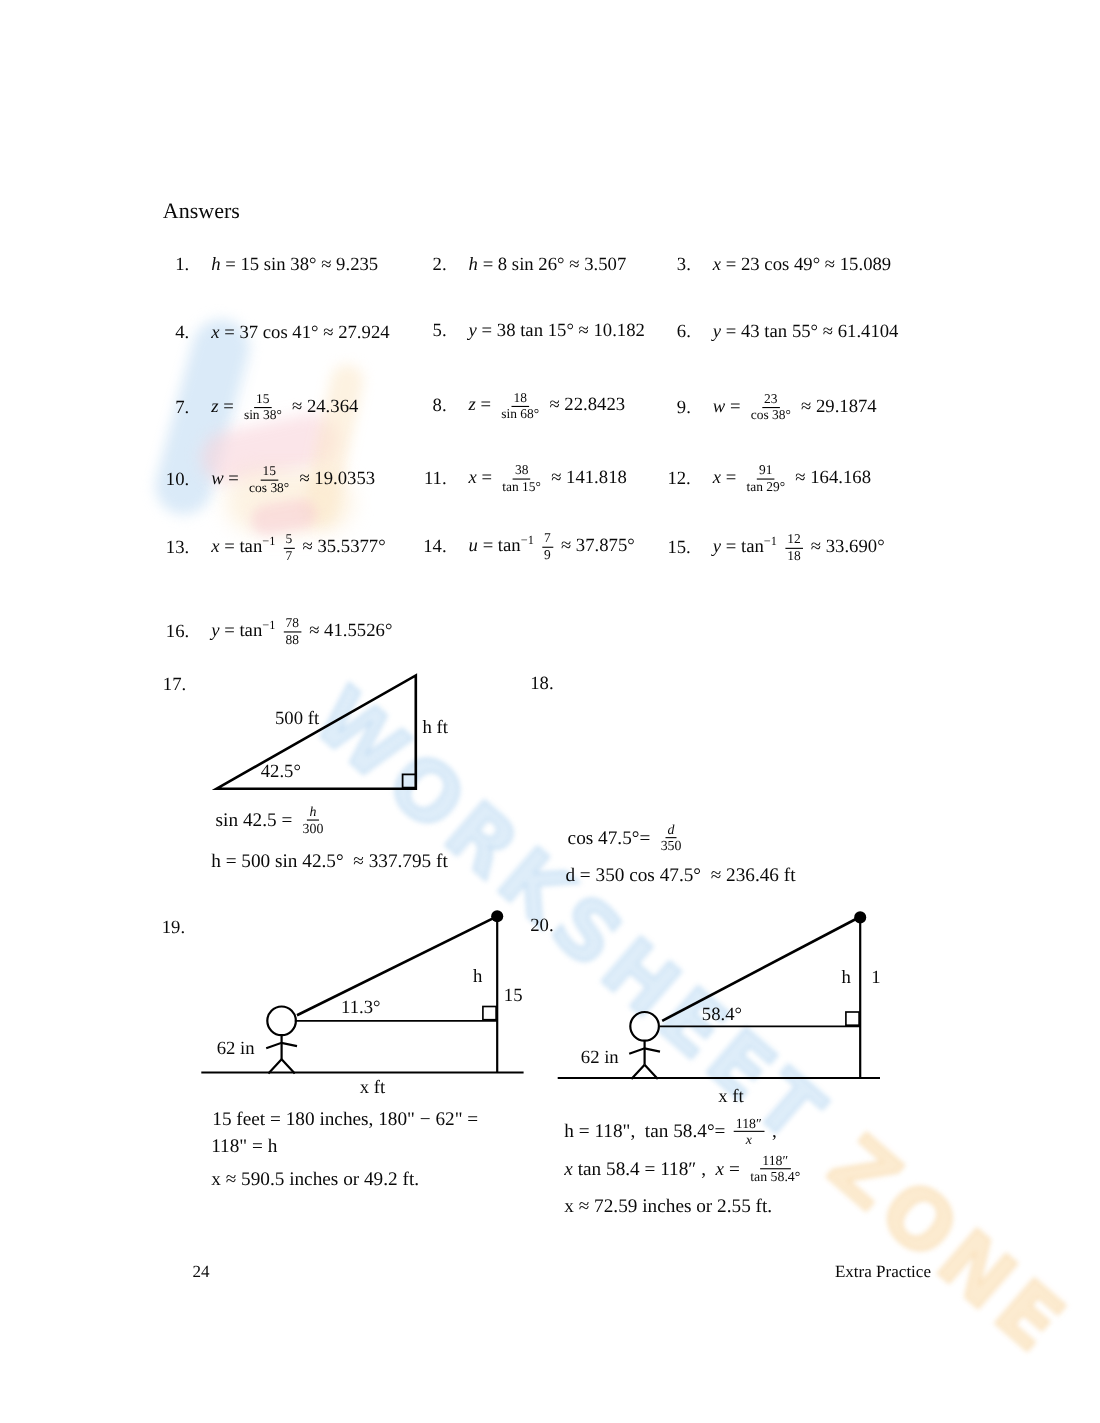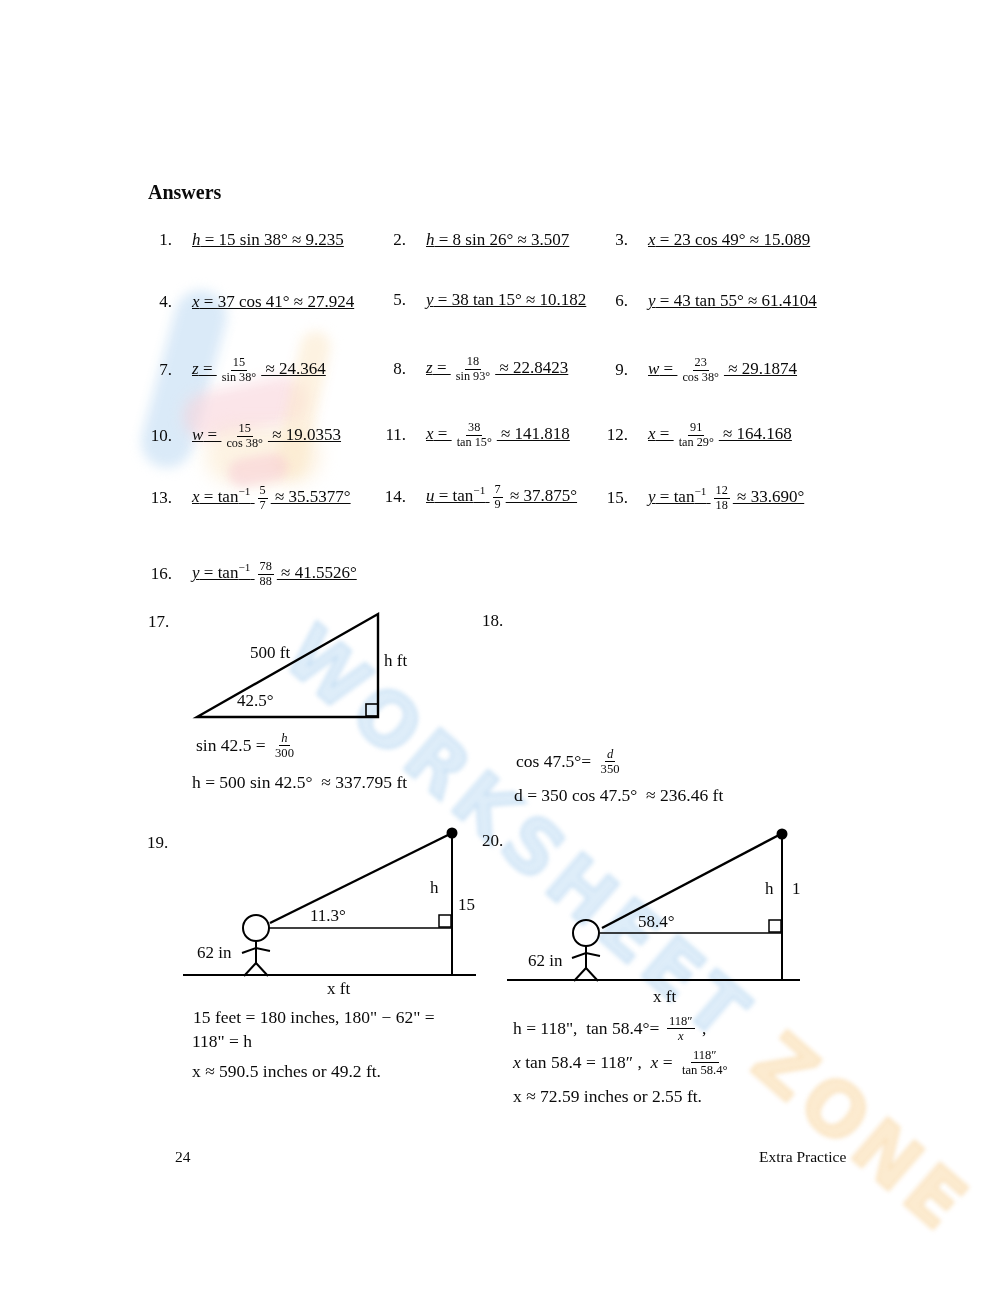--- a/index.html
+++ b/index.html
@@ -18,24 +18,24 @@
   }
   .wm-blue{color:rgba(176,211,241,0.42);-webkit-text-stroke:2px rgba(152,196,234,0.48);}
   .wm-orange{color:rgba(249,219,170,0.55);-webkit-text-stroke:2px rgba(245,208,152,0.55);}
   .smudge{position:absolute;z-index:0;border-radius:40px;pointer-events:none;}
   .sm-blue{left:158px;top:288px;width:52px;height:182px;background:rgba(187,217,243,0.55);transform:rotate(15deg);filter:blur(6px);}
   .sm-pink{left:182px;top:384px;width:126px;height:48px;background:rgba(249,211,219,0.6);transform:rotate(-12deg);filter:blur(7px);}
   .sm-orange1{left:288px;top:330px;width:30px;height:150px;background:rgba(252,231,200,0.55);transform:rotate(12deg);filter:blur(6px);}
   .sm-orange2{left:205px;top:428px;width:116px;height:56px;background:rgba(252,231,200,0.5);filter:blur(9px);}
   .sm-pink2{left:228px;top:456px;width:60px;height:28px;background:rgba(247,201,211,0.5);transform:rotate(-10deg);filter:blur(5px);}
   
-  .title{position:absolute;left:148px;top:181px;font-size:20px;font-weight:bold;margin:0;z-index:1;}
+  .title{position:absolute;left:148px;top:181px;font-size:20px;font-weight:normal;margin:0;z-index:1;}
   .acell{position:absolute;display:flex;align-items:center;z-index:1;font-size:17px;}
   .num{width:32px;text-align:right;flex:none;}
-  .eqn{margin-left:20px;white-space:pre;text-decoration:underline;}
+  .eqn{margin-left:20px;white-space:pre;}
   i{font-style:italic;}
   sup{font-size:0.66em;}
   .frac{display:inline-flex;flex-direction:column;align-items:center;
         font-size:0.72em;line-height:1.12;vertical-align:middle;margin:0 3px;}
   .fn{border-bottom:1.2px solid #000;padding:0 2px;}
   .fd{padding:0 2px;}
   .it{font-style:italic;}
   .plabel{position:absolute;font-size:17px;z-index:1;}
   .fig{position:absolute;z-index:1;}
   .fig svg{position:absolute;left:0;top:0;}
@@ -84,21 +84,21 @@
       <span class="num">6.</span>
       <span class="eqn"><i>y</i> = 43 tan 55° ≈ 61.4104</span>
     </div>
 
   <div class="acell" style="left:140px;top:356px">
       <span class="num">7.</span>
       <span class="eqn"><i>z</i> = <span class="frac"><span class="fn">15</span><span class="fd">sin 38°</span></span> ≈ 24.364</span>
     </div>
   <div class="acell" style="left:374px;top:355px">
       <span class="num">8.</span>
-      <span class="eqn"><i>z</i> = <span class="frac"><span class="fn">18</span><span class="fd">sin 93°</span></span> ≈ 22.8423</span>
+      <span class="eqn"><i>z</i> = <span class="frac"><span class="fn">18</span><span class="fd">sin 68°</span></span> ≈ 22.8423</span>
     </div>
   <div class="acell" style="left:596px;top:356px">
       <span class="num">9.</span>
       <span class="eqn"><i>w</i> = <span class="frac"><span class="fn">23</span><span class="fd">cos 38°</span></span> ≈ 29.1874</span>
     </div>
 
   <div class="acell" style="left:140px;top:422px">
       <span class="num">10.</span>
       <span class="eqn"><i>w</i> = <span class="frac"><span class="fn">15</span><span class="fd">cos 38°</span></span> ≈ 19.0353</span>
     </div>

